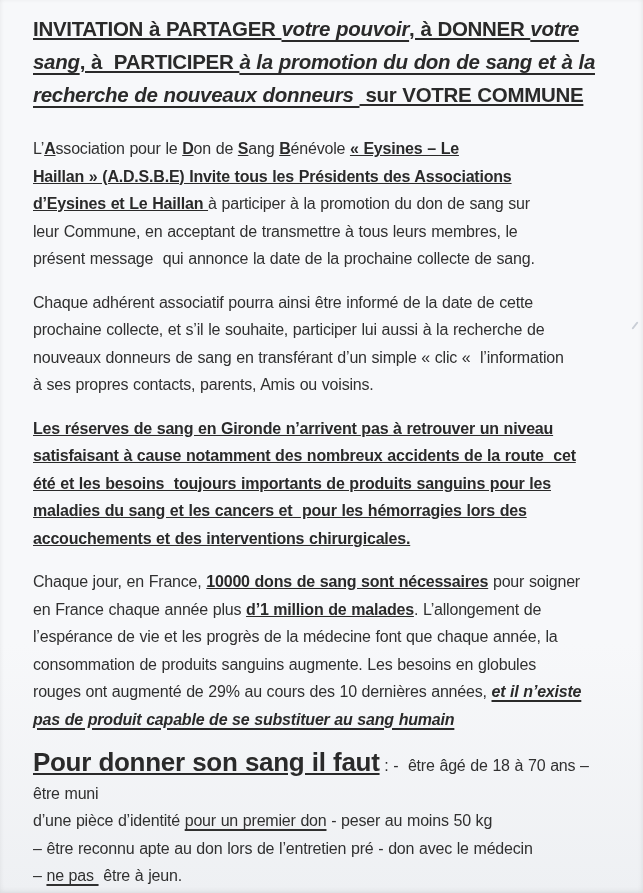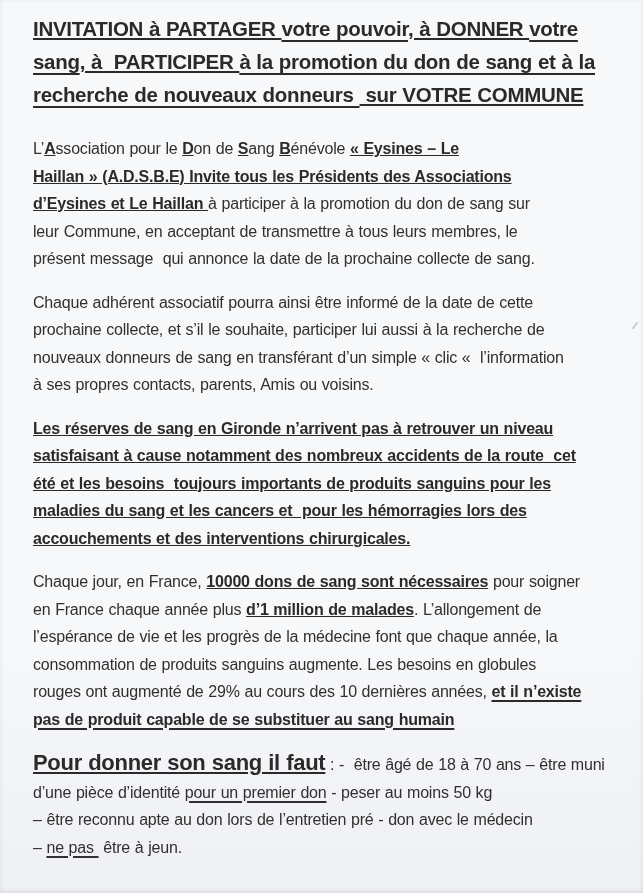--- a/index.html
+++ b/index.html
@@ -28,28 +28,28 @@
   }
   .para.title {
     font-size: 20.5px;
     line-height: 33px;
     font-weight: 700;
     letter-spacing: -0.3px;
     margin-bottom: 24px;
     color: var(--ink-strong, #2a2a2a);
   }
   .run.b { font-weight: 700; color: var(--ink-strong, #2a2a2a); text-decoration: underline; }
-  .run.i { }
+  .run.i { font-style: italic; }
   .run.u {
     text-decoration: underline;
     text-decoration-thickness: 1.6px;
     text-underline-offset: 3px;
   }
   .para.title .run.u { text-decoration-thickness: 2.2px; text-underline-offset: 4px; }
-  .run.lg { font-size: 22px; letter-spacing: -0.3px; }
+  .run.lg { font-size: 26px; letter-spacing: -0.3px; }
   .scan-mark {
     position: absolute;
     right: 7px; top: 321px;
     width: 2px; height: 9px;
     background: #c9ced6;
     transform: rotate(38deg);
     border-radius: 1px;
   }
 </style>
 </head>

